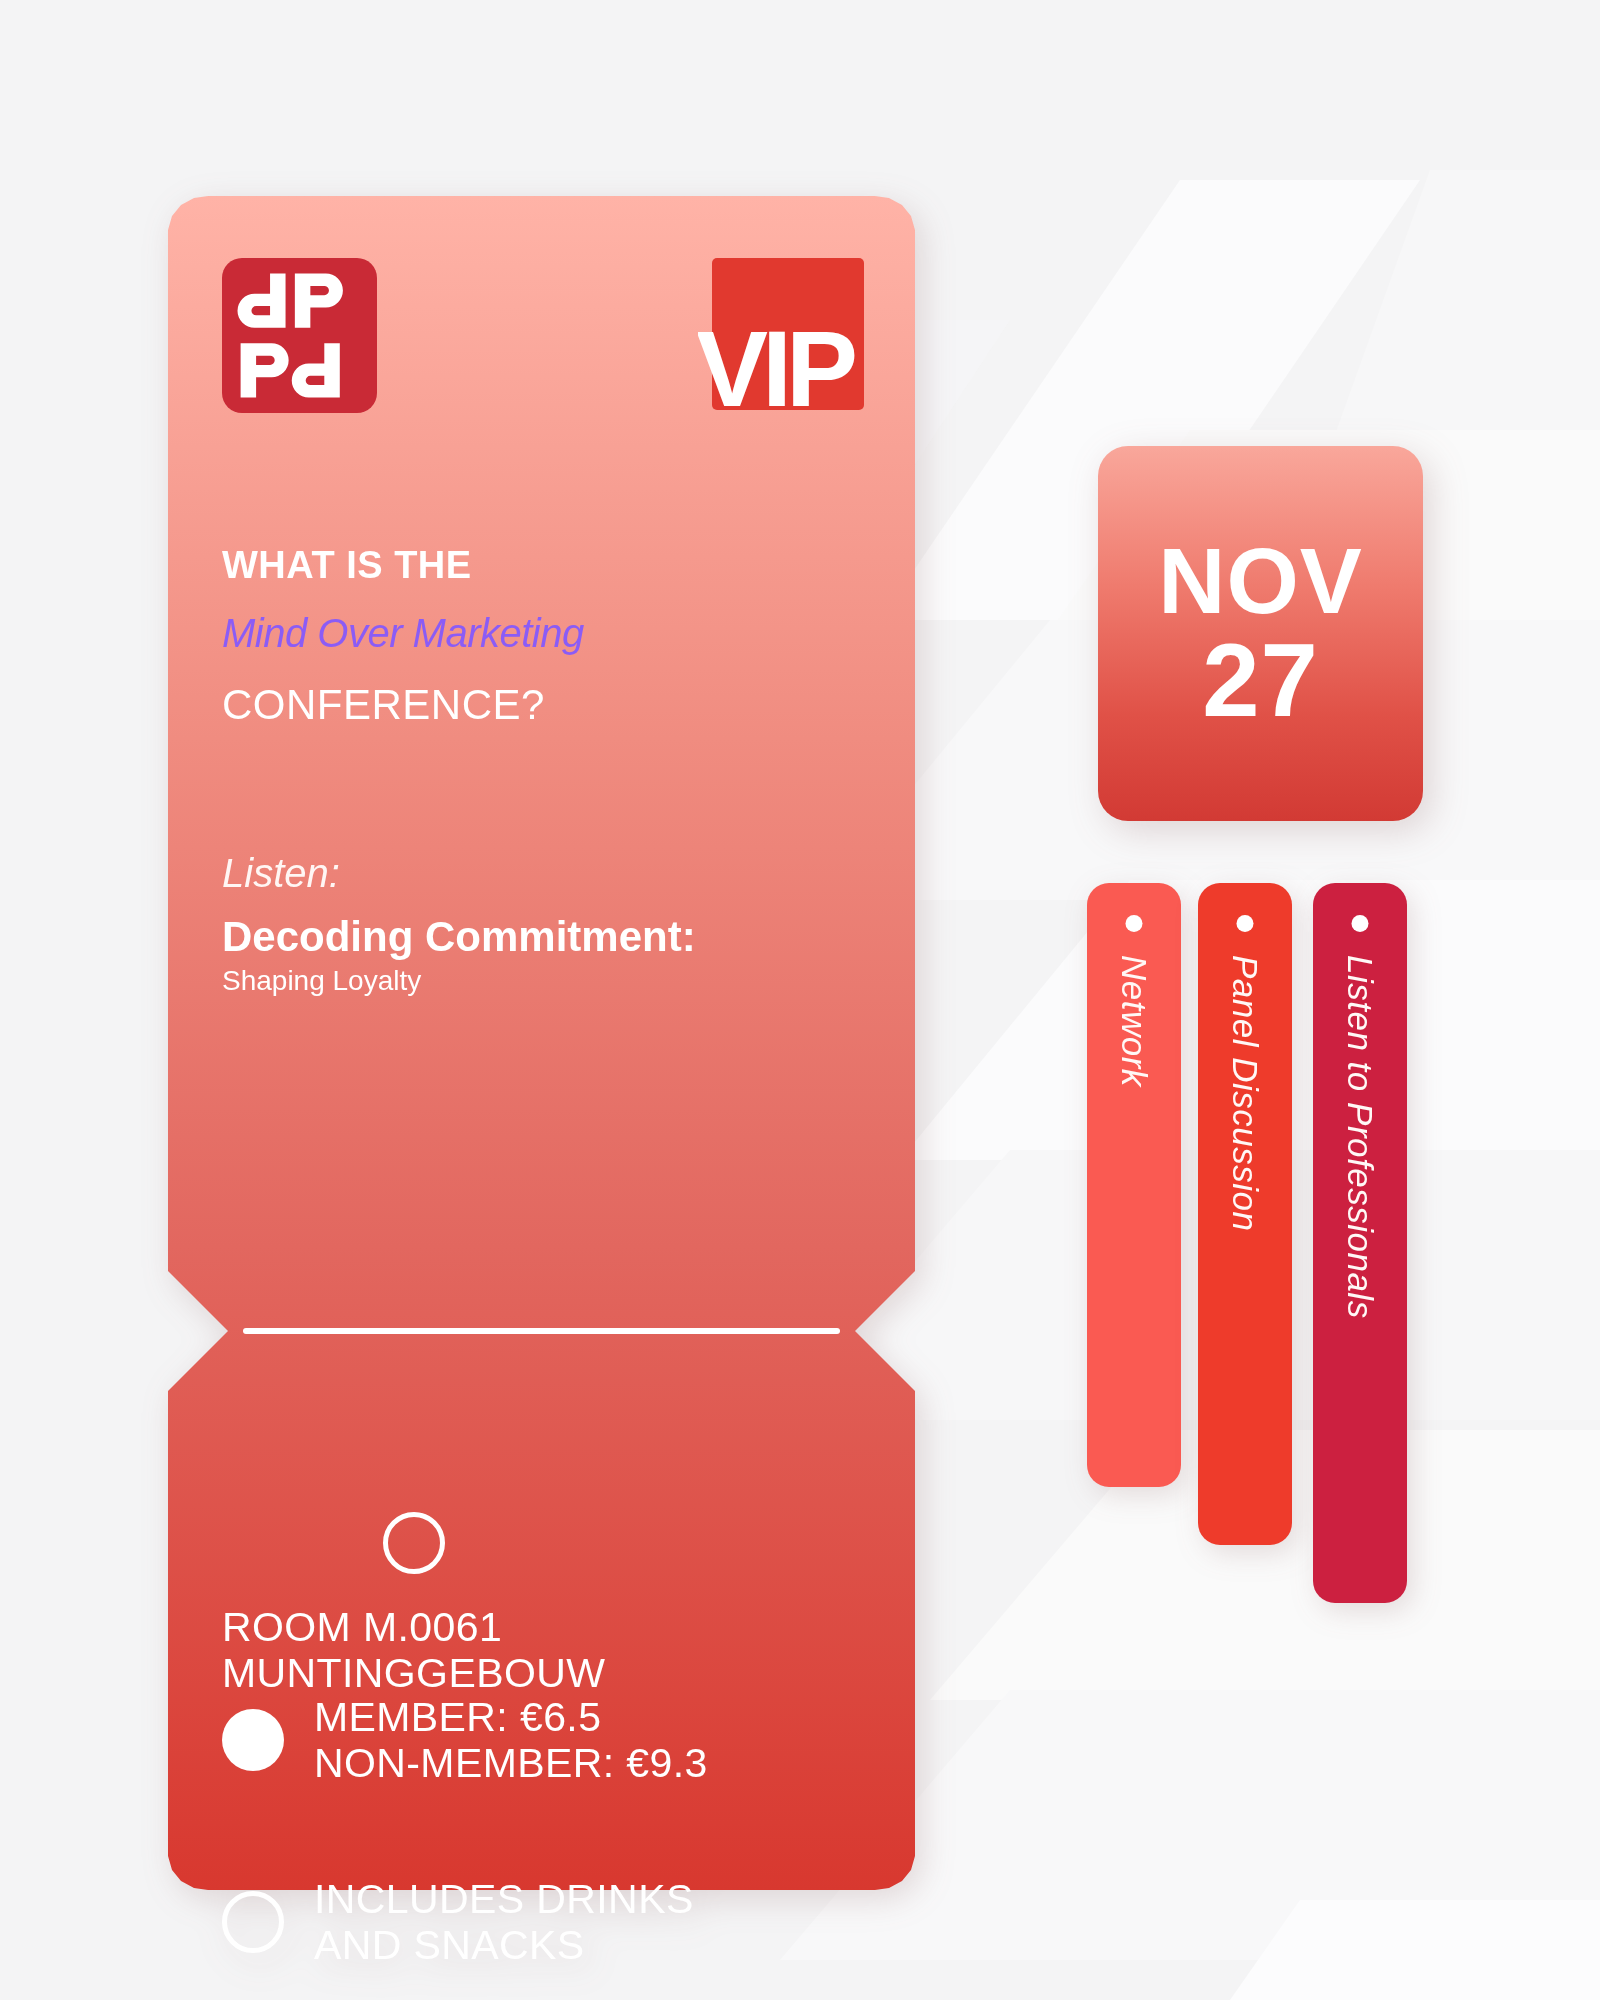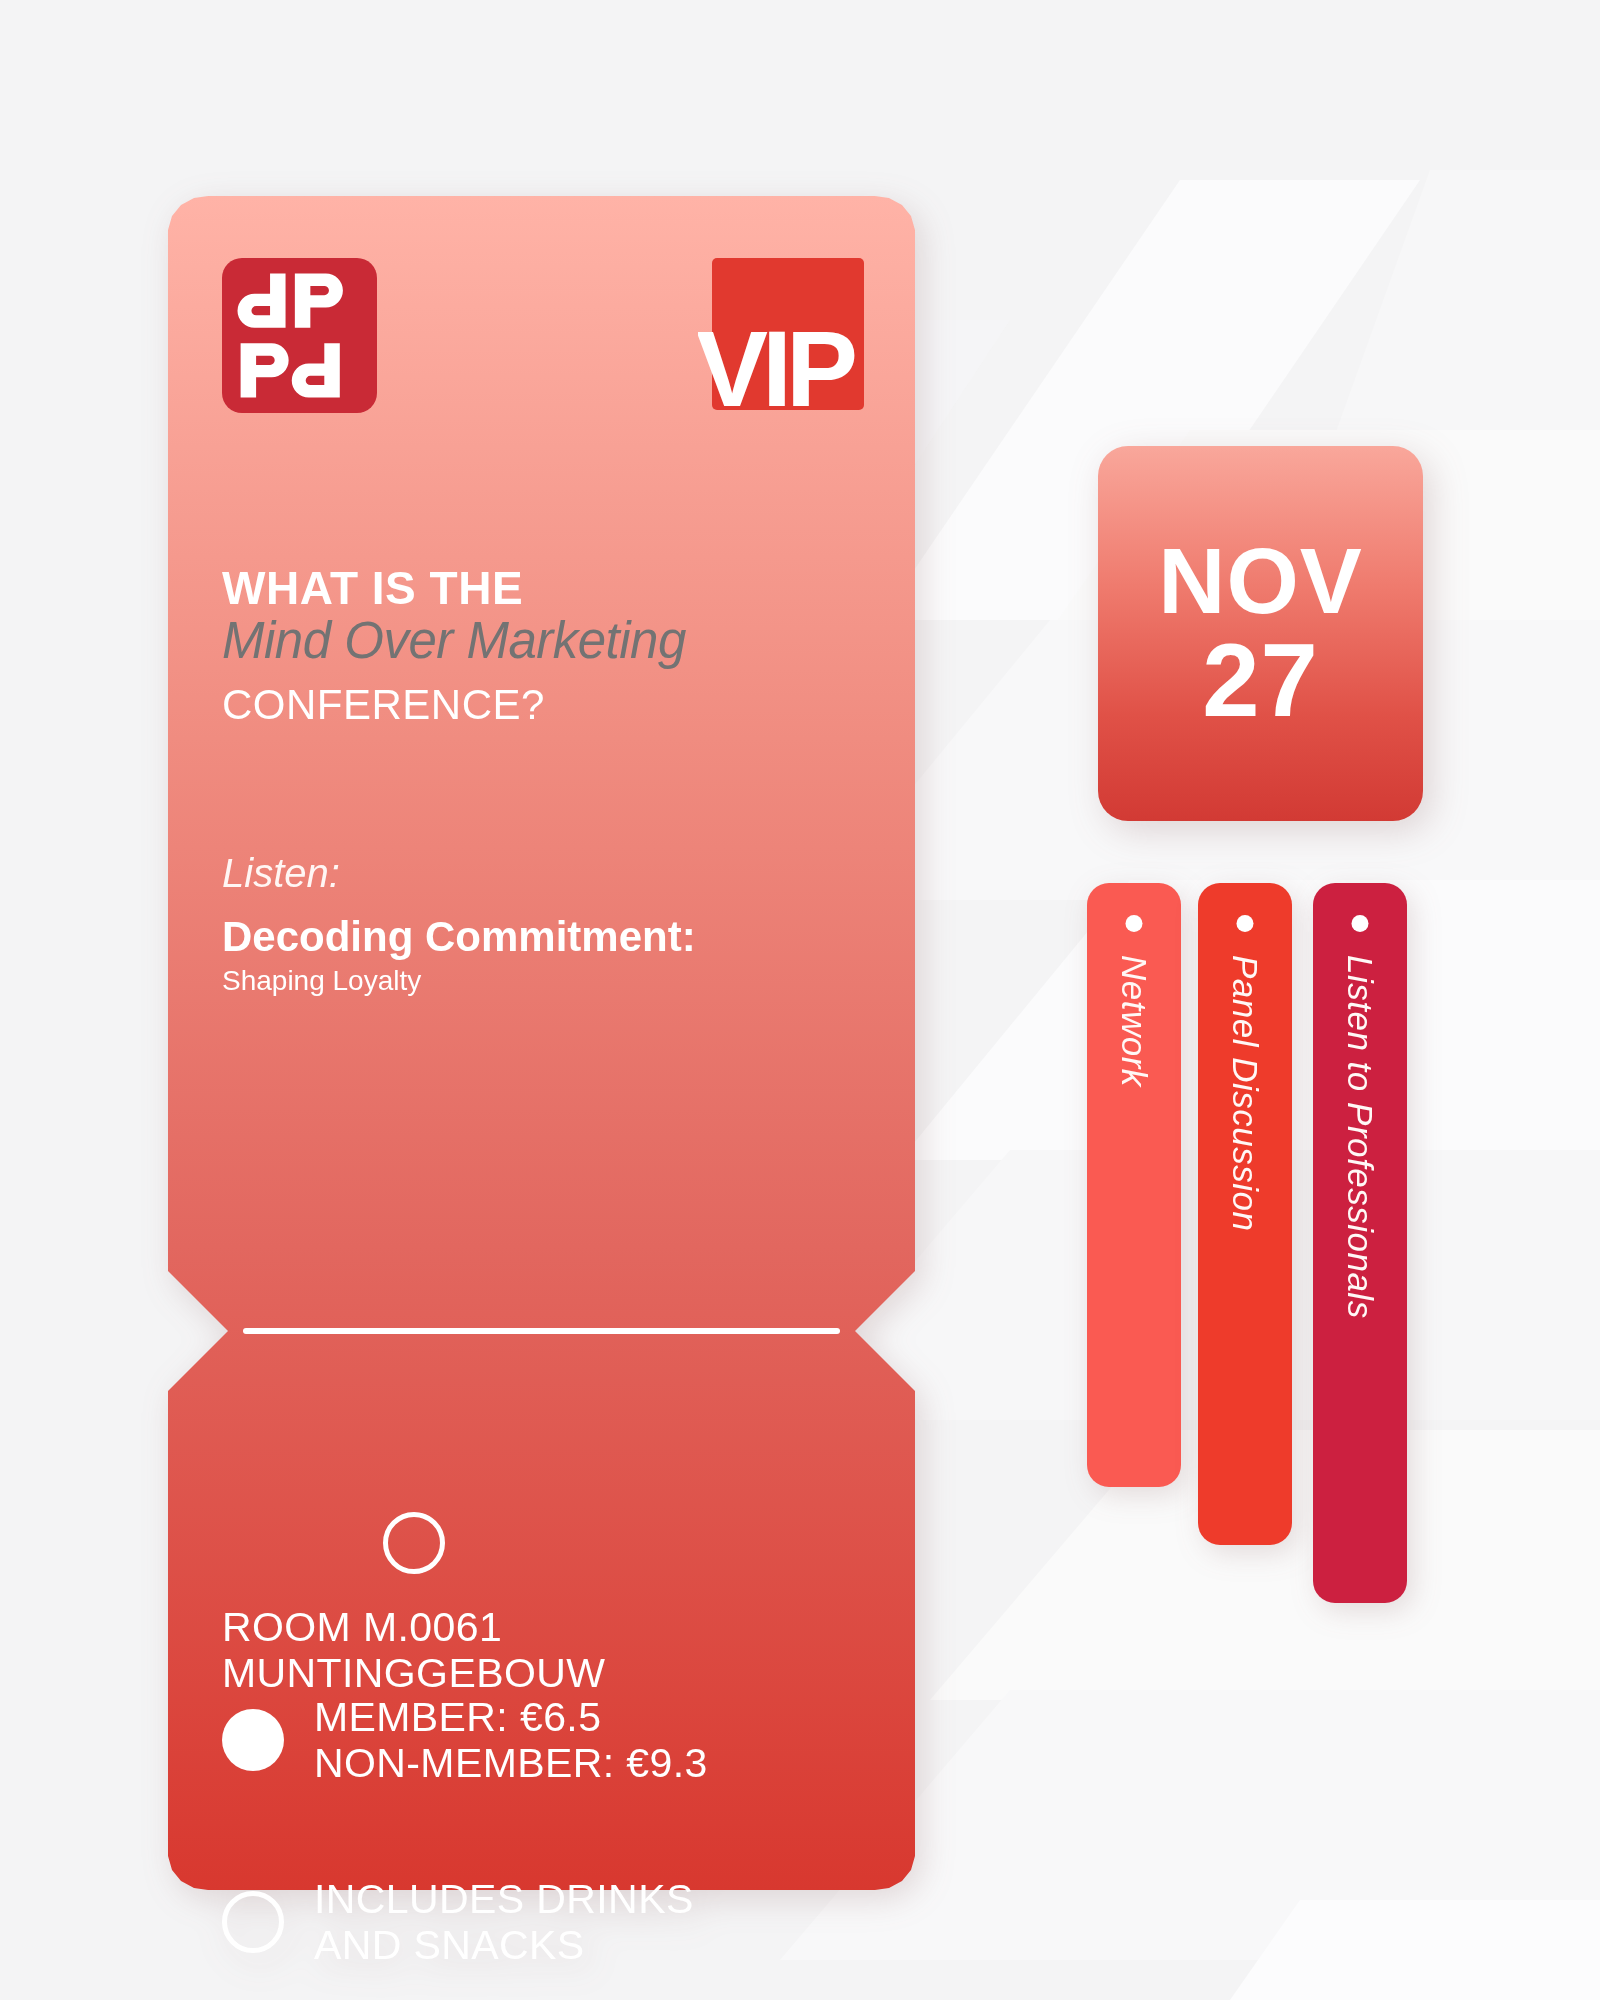--- a/index.html
+++ b/index.html
@@ -66,23 +66,23 @@
     background:#e1392f;
     border-radius:5px;
   }
   .vip-text{
     position:absolute; left:0; top:0; width:166px; height:155px;
   }
   .vip-text svg{ display:block; }
 
   
   .hl{ position:absolute; left:54px; color:#ffffff; white-space:nowrap; }
-  .hl-1{ top:365px; font-size:46px; font-weight:bold; letter-spacing:.5px; }
-  .hl-2{ top:415px; font-size:51px; font-style:italic; font-weight:300; letter-spacing:-.5px;
-         color:#737373; }
+  .hl-1{ top:348px; font-size:38px; font-weight:bold; letter-spacing:.5px; }
+  .hl-2{ top:415px; font-size:40px; font-style:italic; font-weight:300; letter-spacing:-.5px;
+         color:#8b5cf6; }
   .hl-3{ top:485px; font-size:42px; font-weight:normal; letter-spacing:.5px; }
 
   .theme-label{ position:absolute; left:54px; top:655px; font-size:40px; font-style:italic;
                 font-weight:300; color:#fff6f4; }
   .theme-v1{ position:absolute; left:54px; top:717px; font-size:42px; font-weight:bold; color:#fff; }
   .theme-v2{ position:absolute; left:54px; top:769px; font-size:28px; font-weight:normal; color:#fff; }
 
   
   .divider{
     position:absolute; left:75px; top:1132px;

